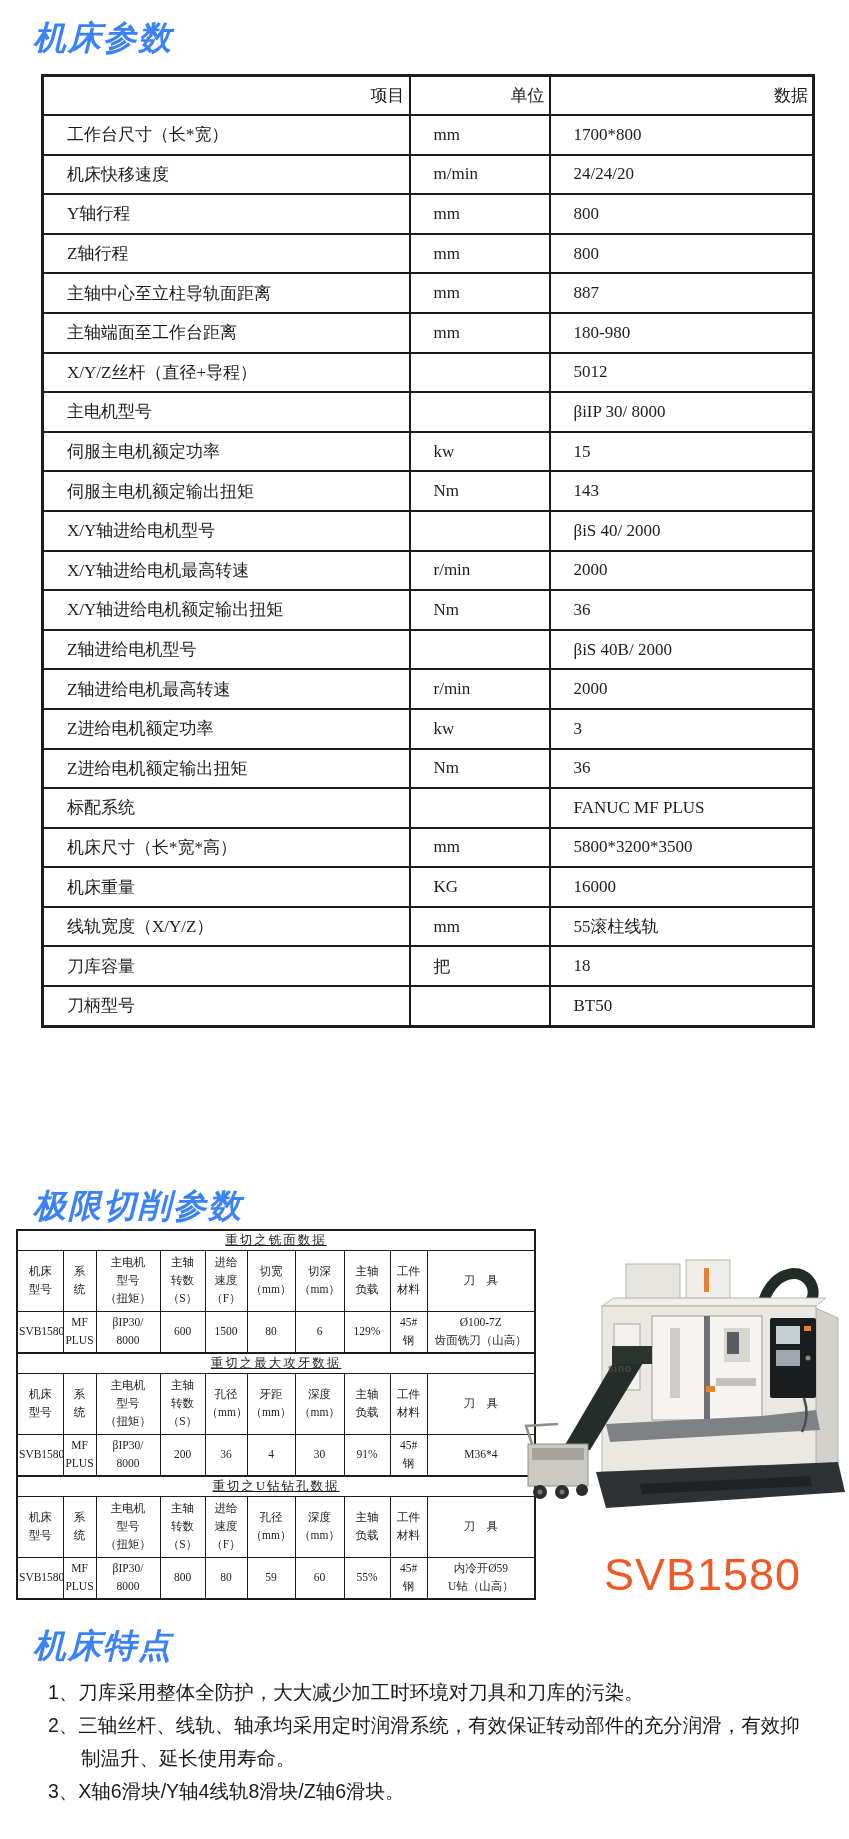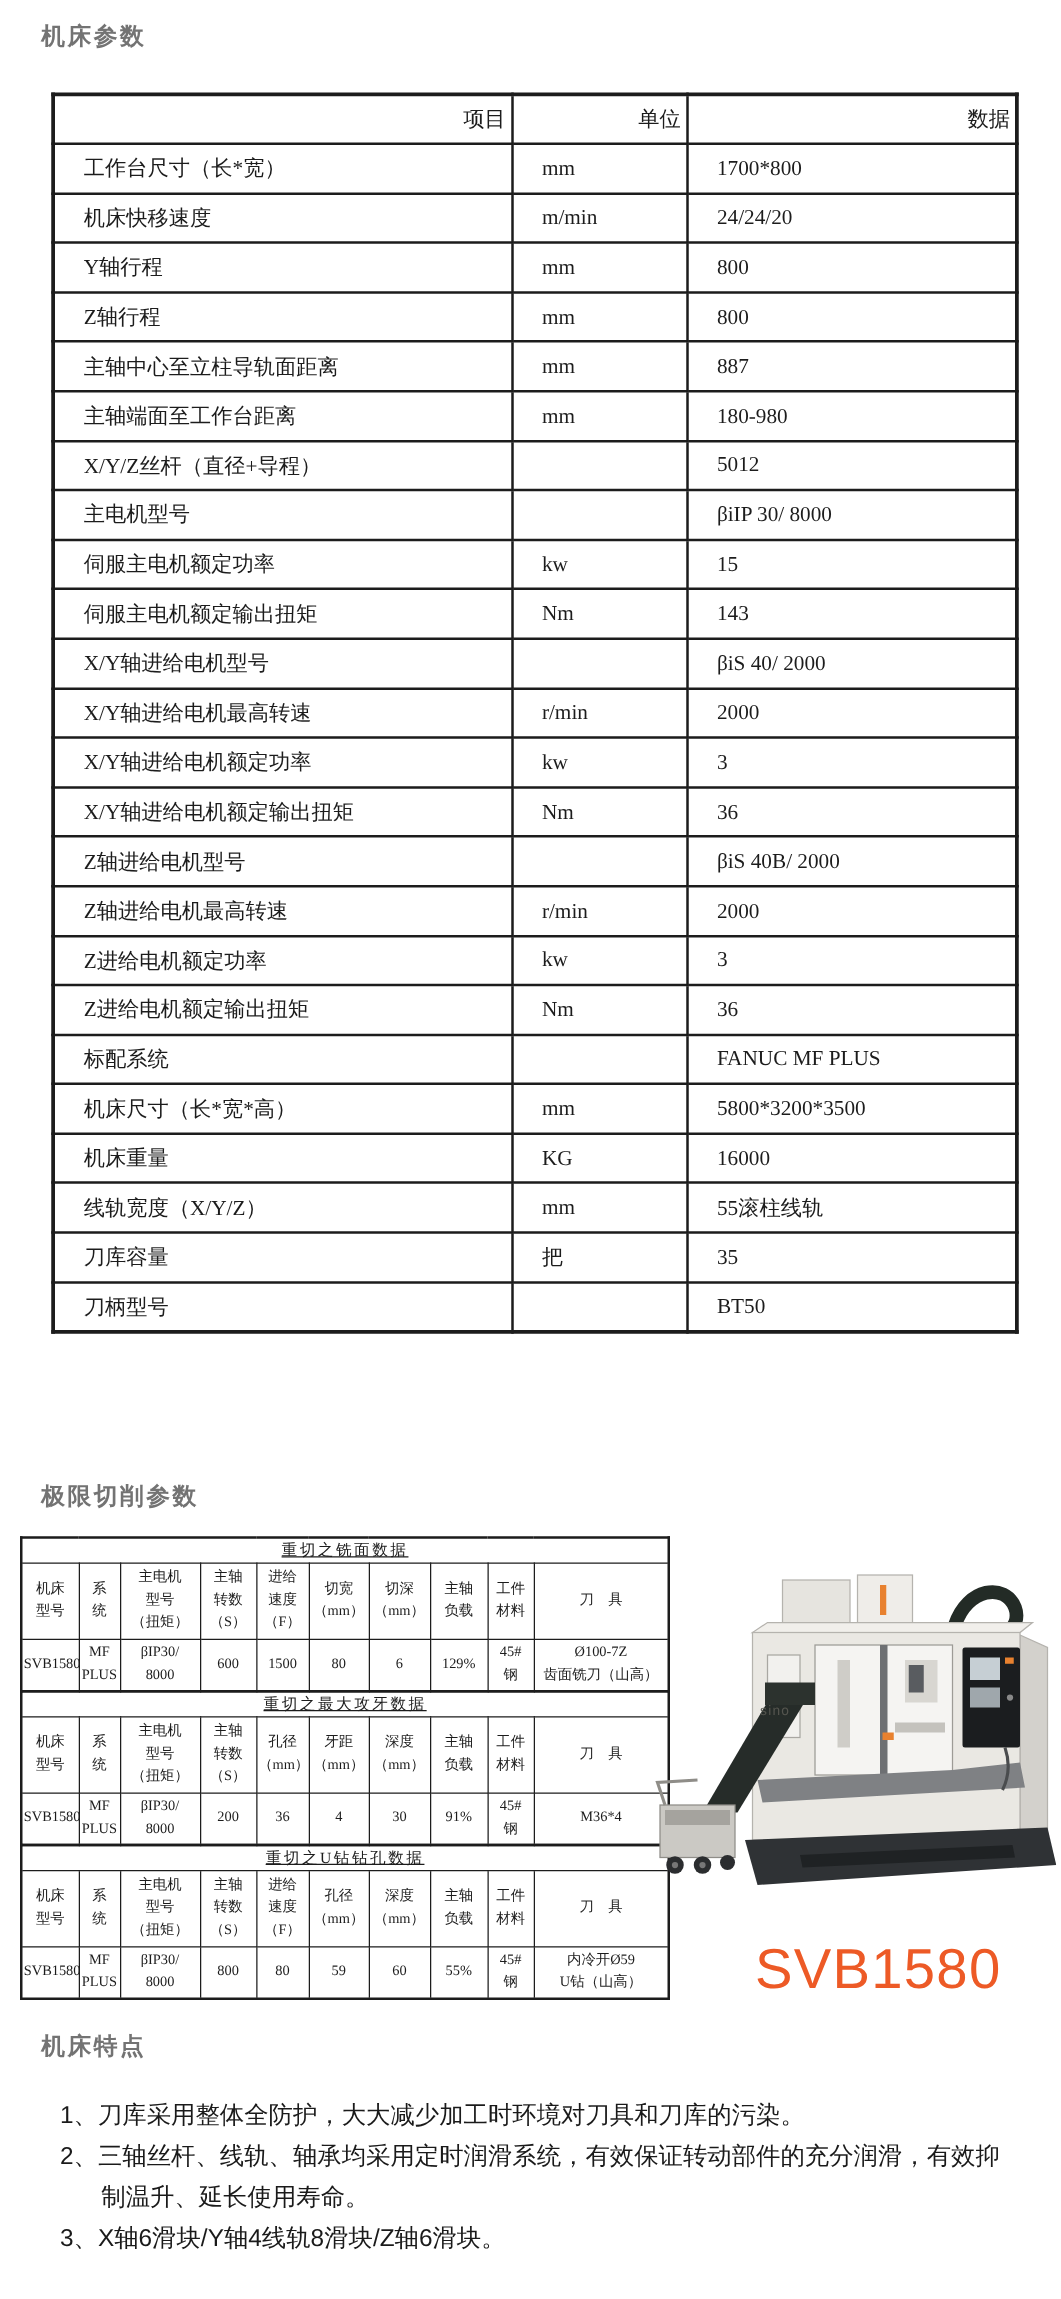--- a/index.html
+++ b/index.html
@@ -1,19 +1,19 @@
 <!DOCTYPE html>
 <html><head>
 <meta charset="utf-8">
 <style>
   html,body{margin:0;padding:0;background:#fff;}
   .page{position:relative;width:849px;height:1839px;background:#ffffff;overflow:hidden;
         font-family:"Liberation Sans",sans-serif;color:#1c1c1c;}
   .heading{position:absolute;font-family:"Liberation Sans",sans-serif;font-weight:700;
-           font-size:19px;letter-spacing:2px;color:#737373;white-space:nowrap;}
+           font-size:33px;letter-spacing:2px;color:#3b82f6;white-space:nowrap;font-style:italic;}
   #h-params{left:33px;top:16px;}
   #h-cut{left:33px;top:1184px;}
   #h-feat{left:33px;top:1624px;}
 
   
   table.main{position:absolute;left:41px;top:74px;width:771px;border-collapse:collapse;
              table-layout:fixed;font-family:"Liberation Serif",serif;font-size:17px;
              color:#1c1c1c;}
   table.main col.c1{width:367px;} table.main col.c2{width:140px;} table.main col.c3{width:264px;}
   table.main th,table.main td{border:2px solid #1c1c1c;text-align:left;font-weight:normal;
@@ -123,25 +123,20 @@
         <td>X/Y轴进给电机型号</td>
         <td></td>
         <td>βiS 40/ 2000</td>
       </tr>
         <tr>
         <td>X/Y轴进给电机最高转速</td>
         <td>r/min</td>
         <td>2000</td>
       </tr>
         <tr>
-        <td>X/Y轴进给电机额定功率</td>
-        <td>kw</td>
-        <td>3</td>
-      </tr>
-        <tr>
         <td>X/Y轴进给电机额定输出扭矩</td>
         <td>Nm</td>
         <td>36</td>
       </tr>
         <tr>
         <td>Z轴进给电机型号</td>
         <td></td>
         <td>βiS 40B/ 2000</td>
       </tr>
         <tr>
@@ -175,21 +170,21 @@
         <td>16000</td>
       </tr>
         <tr>
         <td>线轨宽度（X/Y/Z）</td>
         <td>mm</td>
         <td>55滚柱线轨</td>
       </tr>
         <tr>
         <td>刀库容量</td>
         <td>把</td>
-        <td>35</td>
+        <td>18</td>
       </tr>
         <tr>
         <td>刀柄型号</td>
         <td></td>
         <td>BT50</td>
       </tr>
       </tbody>
   </table>
 
   <div class="heading" id="h-cut">极限切削参数</div>

